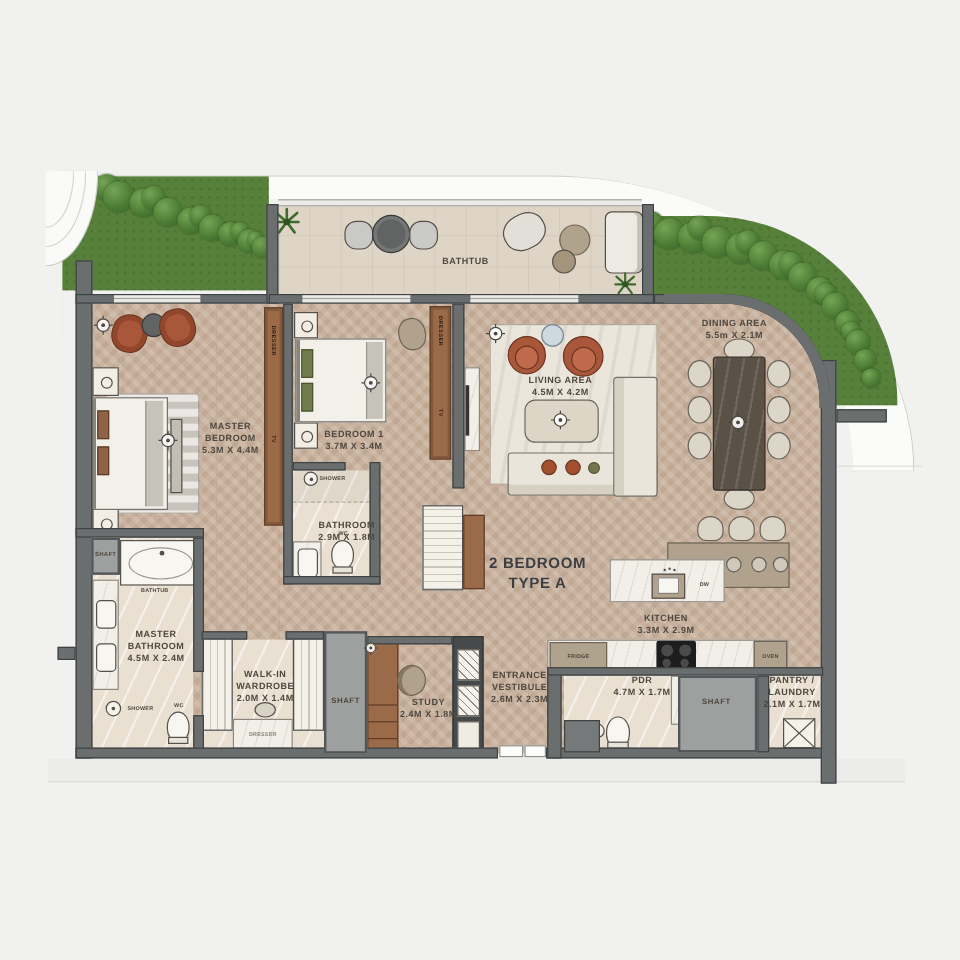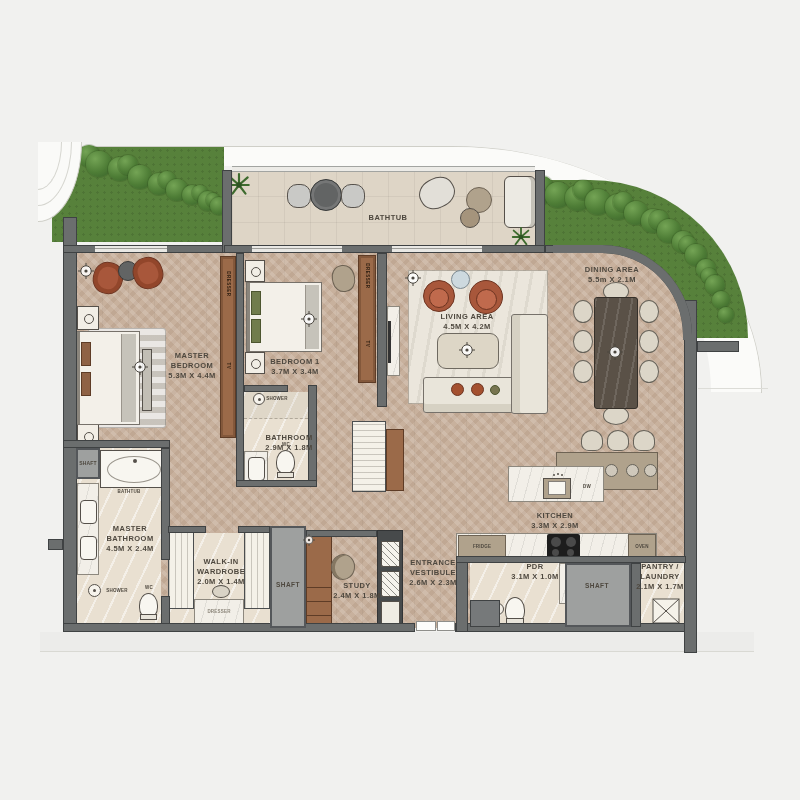--- a/index.html
+++ b/index.html
@@ -376,35 +376,37 @@
 BEDROOM
 5.3M X 4.4M</div>
   <div class="lbl" style="left:295px;top:367px;">BEDROOM 1
 3.7M X 3.4M</div>
   <div class="lbl" style="left:289px;top:443px;">BATHROOM
 2.9M X 1.8M</div>
   <div class="lbl" style="left:467px;top:322px;">LIVING AREA
 4.5M X 4.2M</div>
   <div class="lbl" style="left:612px;top:275px;">DINING AREA
 5.5m X 2.1M</div>
+  <div class="lbl lbl-u" style="left:448px;top:478px;">2 BEDROOM
+TYPE A</div>
   <div class="lbl" style="left:130px;top:539px;">MASTER
 BATHROOM
 4.5M X 2.4M</div>
   <div class="lbl" style="left:221px;top:572px;">WALK-IN
 WARDROBE
 2.0M X 1.4M</div>
   <div class="lbl" style="left:357px;top:591px;">STUDY
 2.4M X 1.8M</div>
   <div class="lbl" style="left:433px;top:573px;">ENTRANCE
 VESTIBULE
 2.6M X 2.3M</div>
   <div class="lbl" style="left:555px;top:521px;">KITCHEN
 3.3M X 2.9M</div>
   <div class="lbl" style="left:535px;top:572px;">PDR
-3.1M X 1.0M</div>
+4.7M X 1.7M</div>
   <div class="lbl" style="left:660px;top:577px;">PANTRY /
 LAUNDRY
 2.1M X 1.7M</div>
   <div class="lbl s5" style="left:88px;top:463px;">SHAFT</div>
   <div class="lbl s65" style="left:288px;top:585px;">SHAFT</div>
   <div class="lbl s65" style="left:597px;top:586px;">SHAFT</div>
 
   <div class="lbl s45" style="left:482px;top:547px;">FRIDGE</div>
   <div class="lbl s45" style="left:642px;top:547px;">OVEN</div>
   <div class="lbl s45" style="left:587px;top:487px;">DW</div>

